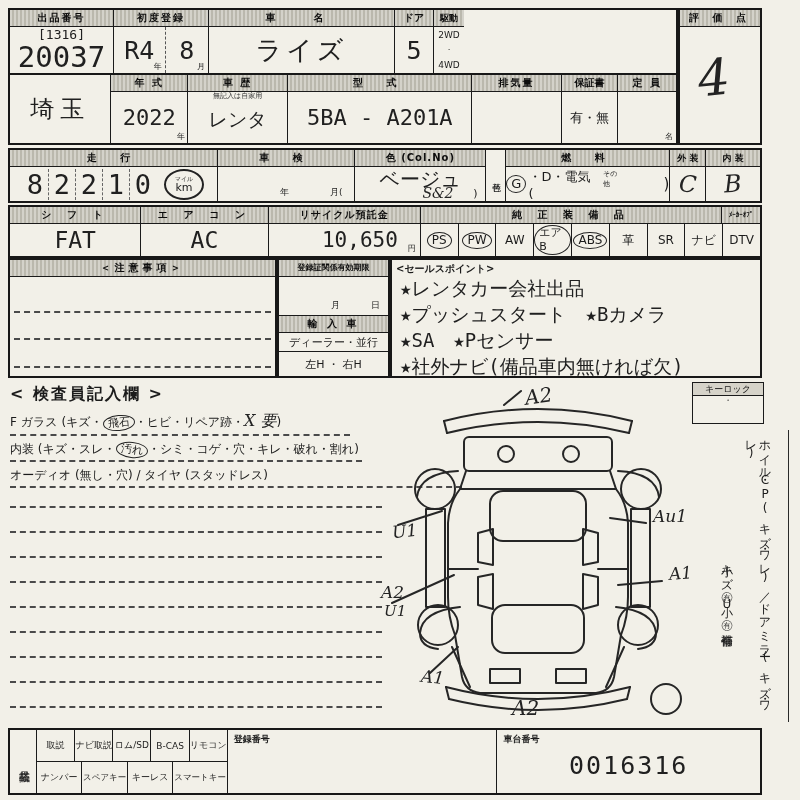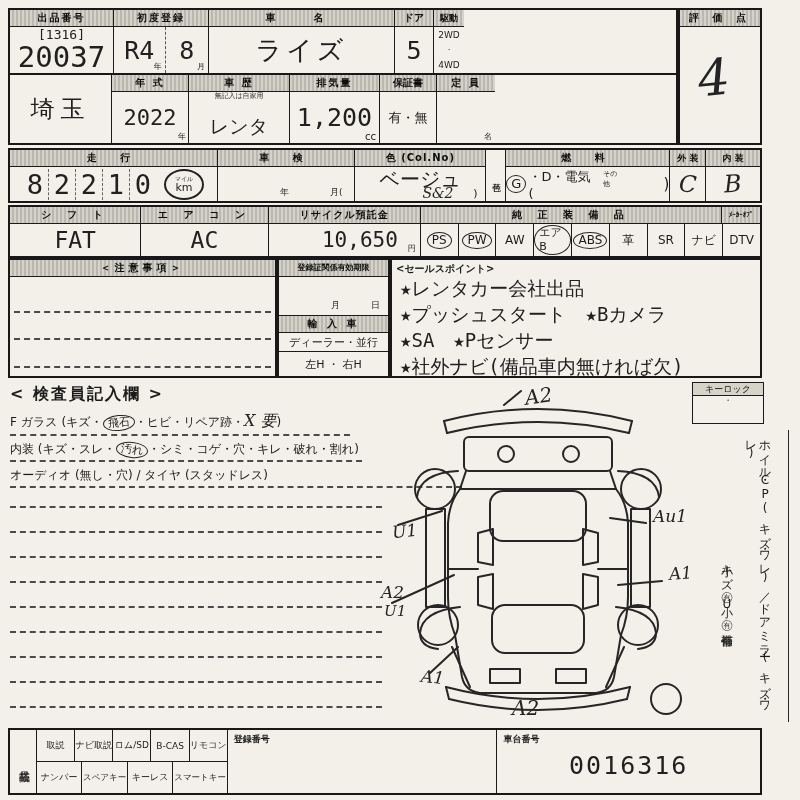--- a/index.html
+++ b/index.html
@@ -84,29 +84,31 @@
     <div class="hdr">年 式</div>
     <div class="vc" style="position:relative;">
       <span class="val" style="font-size:22px;">2022</span>
       <span class="tiny" style="position:absolute;right:2px;bottom:1px;">年</span>
     </div>
   </div>
   <div class="cell" style="width:101px;">
     <div class="hdr">車 歴</div>
     <div class="vc" style="flex-direction:column;justify-content:flex-start;">
       <span style="font-size:7px;line-height:9px;color:#333;">無記入は自家用</span>
-      <span class="val" style="font-size:19px;margin-top:13px;">レンタ</span>
-    </div>
+      <span class="val" style="font-size:19px;margin-top:6px;">レンタ</span>
+    </div>
+  </div>
+  <div class="cell" style="width:185px;">
+    <div class="hdr" style="letter-spacing:10px;">型 式</div>
+    <div class="vc">
+        <span class="val" style="font-size:22px;">5BA - A201A</span>
+      </div>
   </div>
   <div class="cell" style="width:90px;">
     <div class="hdr">排気量</div>
-    <div class="vc" style="position:relative;">
-      <span class="val" style="font-size:25px;">1,200</span>
-      <span class="tiny" style="position:absolute;right:3px;bottom:1px;font-size:10px;">cc</span>
-    </div>
   </div>
   <div class="cell" style="width:57px;">
     <div class="hdr" style="letter-spacing:0;">保証書</div>
     <div class="vc">
         <span style="font-size:13px;">有・無</span>
       </div>
   </div>
   <div class="cell last" style="width:58px;">
     <div class="hdr">定 員</div>
     <div class="vc" style="position:relative;">

